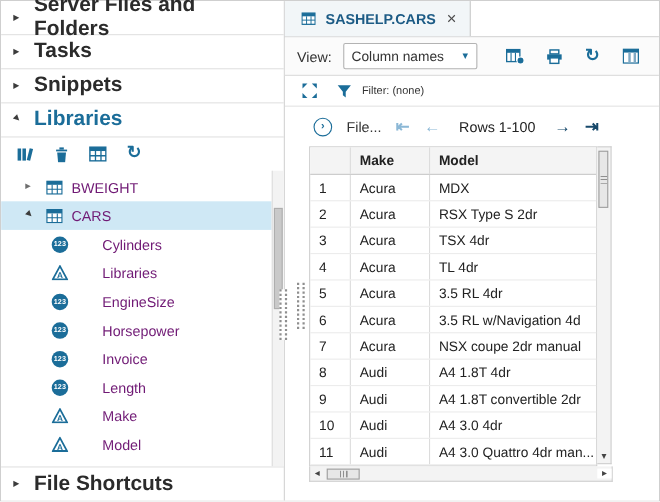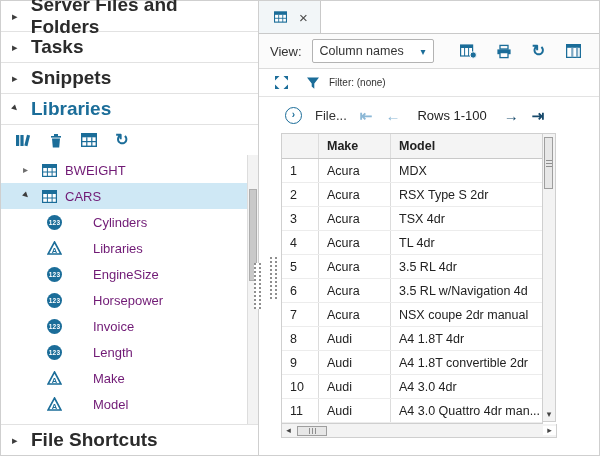--- a/index.html
+++ b/index.html
@@ -229,20 +229,21 @@
       <div class="tab">
         <span class="tbtn">
           <svg width="13" height="12" viewBox="0 0 15 13">
               <rect x="0.6" y="0.6" width="13.8" height="11.8" fill="#fff" stroke="#1b6d99" stroke-width="1.3"></rect>
               <rect x="0.6" y="0.6" width="13.8" height="3.4" fill="#1b6d99"></rect>
               <line x1="5.4" y1="4" x2="5.4" y2="12.4" stroke="#1b6d99"></line>
               <line x1="10.1" y1="4" x2="10.1" y2="12.4" stroke="#1b6d99"></line>
               <line x1="0.6" y1="8" x2="14.4" y2="8" stroke="#1b6d99"></line>
             </svg>
         </span>
+        <span class="tab-title">SASHELP.CARS</span>
         <span class="tab-close">×</span>
       </div>
     </div>
 
     <div class="toolbar">
       <span class="view-label">View:</span>
       <div class="dropdown">
         <span class="dropdown-value">Column names</span>
         <span class="chev">▾</span>
       </div>

